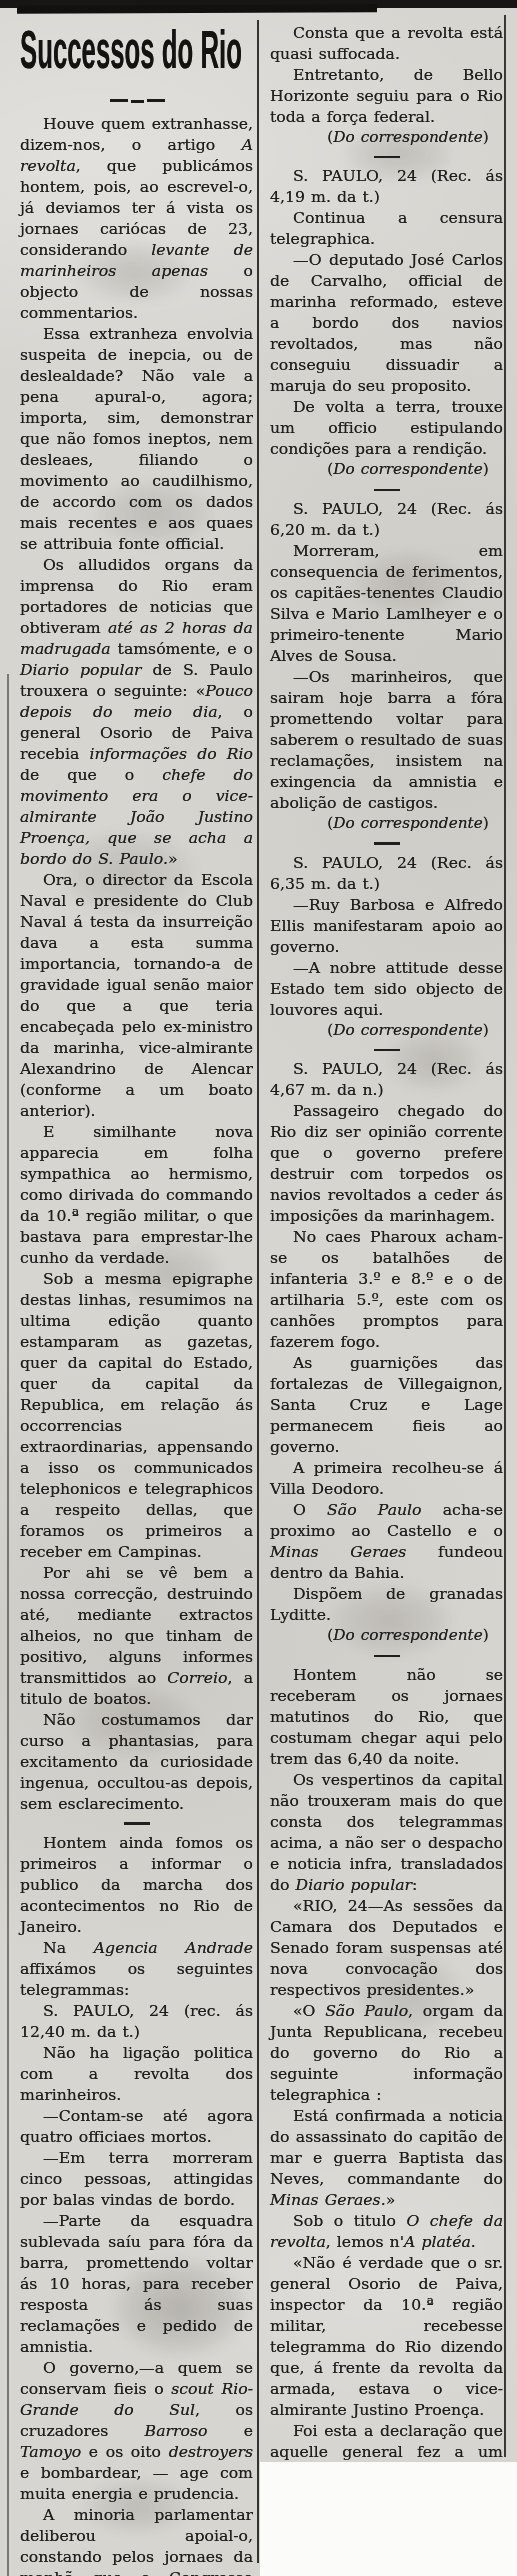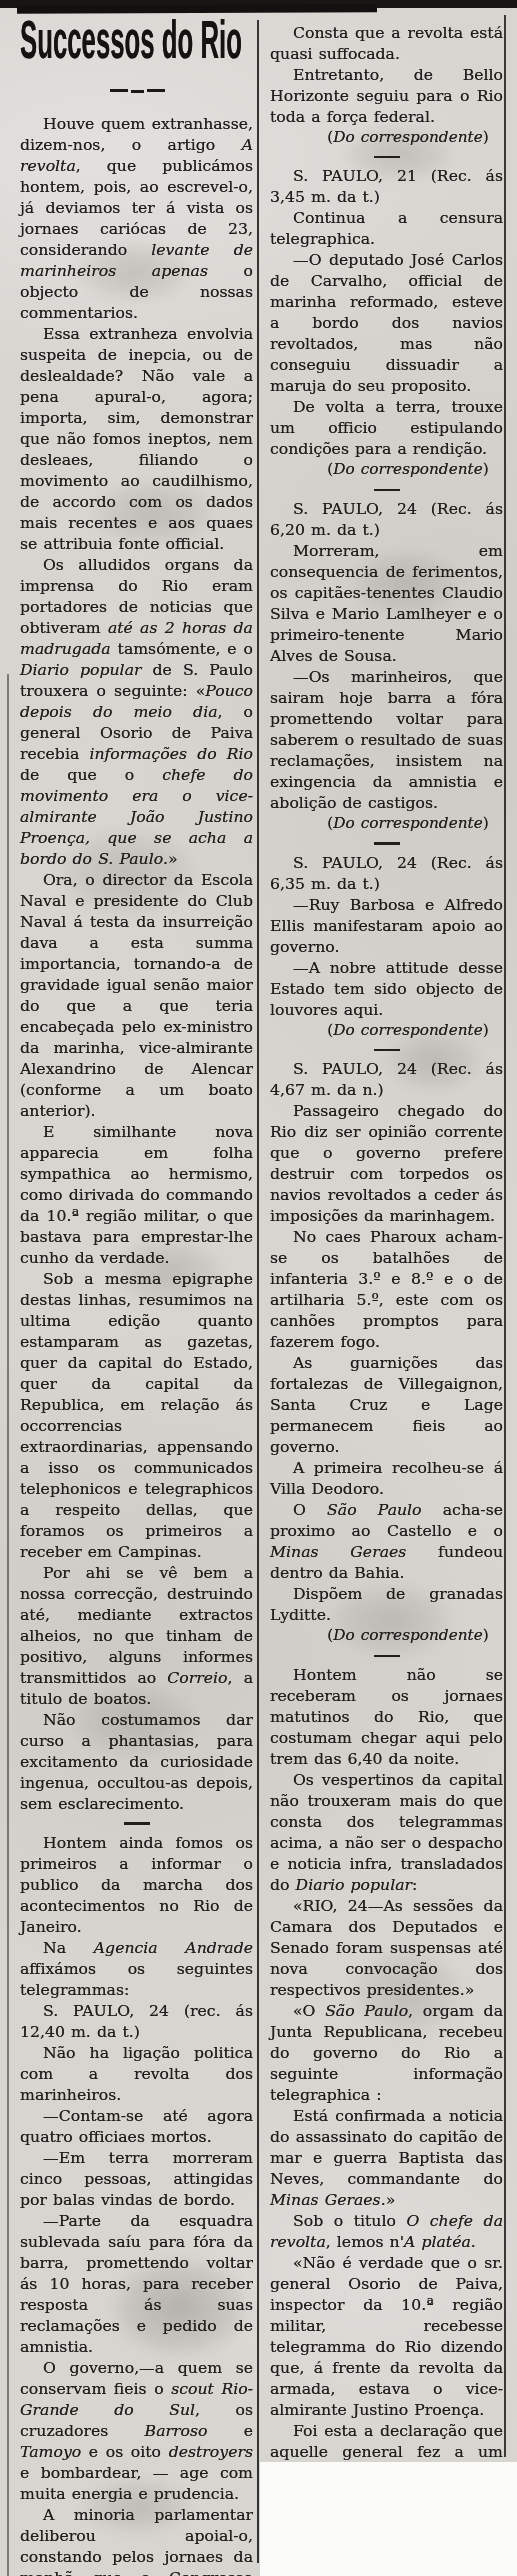--- a/index.html
+++ b/index.html
@@ -16,21 +16,21 @@
       #d7d5d0;
     font-family:"DejaVu Serif","Liberation Serif",serif;
     color:#1f1e1c;
   }
   .topbar{position:absolute;left:0;top:0;width:517px;height:7.7px;background:#171614;}
   .topbar2{position:absolute;left:17px;top:4.6px;width:360px;height:7.7px;background:#121110;transform:rotate(-.2deg);}
   .vrule{position:absolute;background:#1d1c1a;}
   .vrule.center{left:257px;top:20px;width:2.3px;height:2543px;opacity:.88;}
   .vrule.right{left:504px;top:15.3px;width:1.5px;height:2442px;opacity:.85;}
   .vrule.left-edge{left:7px;top:674px;width:1.5px;height:1902px;opacity:.5;}
-  .masthead{position:absolute;left:20px;top:13px;width:235px;}
+  .masthead{position:absolute;left:20px;top:23px;width:235px;}
   .title{
     margin:0;white-space:nowrap;
     font-family:"Liberation Sans","DejaVu Sans",sans-serif;
     font-weight:bold;font-size:46px;line-height:1;
     color:#141311;
     transform:scale(.56,1.16);transform-origin:0 0;
     letter-spacing:0;
     text-shadow:0 0 0.8px rgba(10,10,10,.7);
   }
   .title-divider{
@@ -117,21 +117,21 @@
       <p class="blk-p">—Em terra morreram cinco pessoas, attingidas por balas vindas de bordo.</p>
       <p class="blk-p">—Parte da esquadra sublevada saíu para fóra da barra, promettendo voltar ás 10 horas, para receber resposta ás suas reclamações e pedido de amnistia.</p>
       <p class="blk-p"><span>O governo,—a quem se conservam fieis o </span><i>scout Rio-Grande do Sul</i><span>, os cruzadores </span><i>Barroso</i><span> e </span><i>Tamoyo</i><span> e os oito </span><i>destroyers</i><span> e bombardear, — age com muita energia e prudencia.</span></p>
       <p class="blk-p">A minoria parlamentar deliberou apoial-o, constando pelos jornaes da manhã que o Congresso Nacional votará a amnistia nesta data.</p>
     </div>
   <div class="col col-right">
       <p class="blk-p">Consta que a revolta está quasi suffocada.</p>
       <p class="blk-p">Entretanto, de Bello Horizonte seguiu para o Rio toda a força federal.</p>
       <p class="blk-sig"><span>(</span><i>Do correspondente</i><span>)</span></p>
       <div class="tg-rule"></div>
-      <p class="blk-dateline">S. PAULO, 21 (Rec. ás 3,45 m. da t.)</p>
+      <p class="blk-dateline">S. PAULO, 24 (Rec. ás 4,19 m. da t.)</p>
       <p class="blk-p">Continua a censura telegraphica.</p>
       <p class="blk-p">—O deputado José Carlos de Carvalho, official de marinha reformado, esteve a bordo dos navios revoltados, mas não conseguiu dissuadir a maruja do seu proposito.</p>
       <p class="blk-p">De volta a terra, trouxe um officio estipulando condições para a rendição.</p>
       <p class="blk-sig"><span>(</span><i>Do correspondente</i><span>)</span></p>
       <div class="tg-rule"></div>
       <p class="blk-dateline">S. PAULO, 24 (Rec. ás 6,20 m. da t.)</p>
       <p class="blk-p">Morreram, em consequencia de ferimentos, os capitães-tenentes Claudio Silva e Mario Lamlheyer e o primeiro-tenente Mario Alves de Sousa.</p>
       <p class="blk-p">—Os marinheiros, que sairam hoje barra a fóra promettendo voltar para saberem o resultado de suas reclamações, insistem na exingencia da amnistia e abolição de castigos.</p>
       <p class="blk-sig"><span>(</span><i>Do correspondente</i><span>)</span></p>
       <div class="tg-rule"></div>

